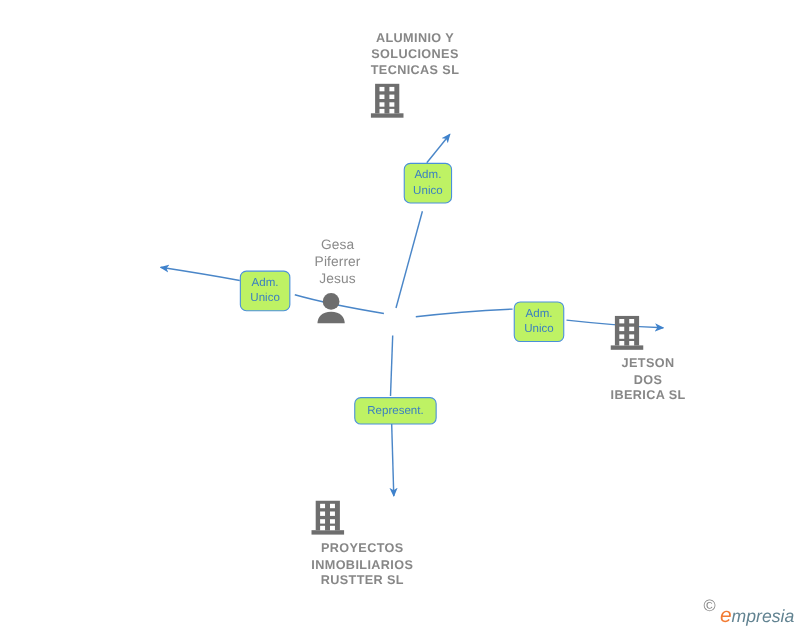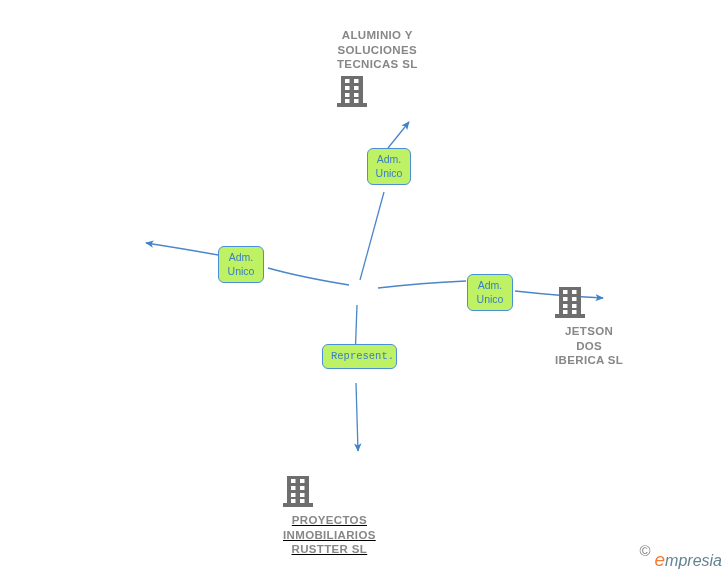--- a/index.html
+++ b/index.html
@@ -145,20 +145,31 @@
         <rect x="17" y="10" width="4.5" height="4" fill="#ffffff"></rect>
         <rect x="8" y="17" width="4.5" height="4" fill="#ffffff"></rect>
         <rect x="17" y="17" width="4.5" height="4" fill="#ffffff"></rect>
         <rect x="8" y="23" width="4.5" height="4" fill="#ffffff"></rect>
         <rect x="17" y="23" width="4.5" height="4" fill="#ffffff"></rect>
       </svg>
     </div>
   </div>
 
 
+  <div class="node label-above" style="left:361px; top:215px;">
+    <div class="node-label person">Gesa
+Piferrer
+Jesus</div>
+    <div class="node-icon">
+      <svg width="30" height="28" viewBox="0 0 30 28" aria-hidden="true">
+        <circle cx="15" cy="8" r="7.6" fill="#6e6e6e"></circle>
+        <path d="M 15 17.3 C 6.6 17.3 2.6 22.2 2.6 28 L 27.4 28 C 27.4 22.2 23.4 17.3 15 17.3 Z" fill="#6e6e6e"></path>
+      </svg>
+    </div>
+  </div>
 
   <div class="node label-below" style="left:630px; top:287px;">
     <div class="node-icon">
       <svg width="30" height="32" viewBox="0 0 30 32" aria-hidden="true">
         <rect x="4" y="0" width="22" height="27" fill="#6e6e6e"></rect>
         <rect x="0" y="27" width="30" height="4" fill="#6e6e6e"></rect>
         <rect x="8" y="3" width="4.5" height="4" fill="#ffffff"></rect>
         <rect x="17" y="3" width="4.5" height="4" fill="#ffffff"></rect>
         <rect x="8" y="10" width="4.5" height="4" fill="#ffffff"></rect>
         <rect x="17" y="10" width="4.5" height="4" fill="#ffffff"></rect>
@@ -166,21 +177,21 @@
         <rect x="17" y="17" width="4.5" height="4" fill="#ffffff"></rect>
         <rect x="8" y="23" width="4.5" height="4" fill="#ffffff"></rect>
         <rect x="17" y="23" width="4.5" height="4" fill="#ffffff"></rect>
       </svg>
     </div>
     <div class="node-label">JETSON
 DOS
 IBERICA SL</div>
   </div>
 
-  <div class="node label-below" style="left:358px; top:476px;text-decoration:underline;">
+  <div class="node label-below" style="left:358px; top:455px;">
     <div class="node-icon">
       <svg width="30" height="32" viewBox="0 0 30 32" aria-hidden="true">
         <rect x="4" y="0" width="22" height="27" fill="#6e6e6e"></rect>
         <rect x="0" y="27" width="30" height="4" fill="#6e6e6e"></rect>
         <rect x="8" y="3" width="4.5" height="4" fill="#ffffff"></rect>
         <rect x="17" y="3" width="4.5" height="4" fill="#ffffff"></rect>
         <rect x="8" y="10" width="4.5" height="4" fill="#ffffff"></rect>
         <rect x="17" y="10" width="4.5" height="4" fill="#ffffff"></rect>
         <rect x="8" y="17" width="4.5" height="4" fill="#ffffff"></rect>
         <rect x="17" y="17" width="4.5" height="4" fill="#ffffff"></rect>
@@ -195,20 +206,20 @@
 
   <div class="relation-chip" style="left:367px; top:148px; width:44px;">Adm.
 Unico</div>
 
   <div class="relation-chip" style="left:218px; top:246px; width:46px;">Adm.
 Unico</div>
 
   <div class="relation-chip" style="left:467px; top:274px; width:46px;">Adm.
 Unico</div>
 
-  <div class="relation-chip single-line" style="left:322px; top:344px; width:75px;font-family:Liberation Mono, monospace;">Represent.</div>
+  <div class="relation-chip single-line" style="left:322px; top:361px; width:75px;">Represent.</div>
 
   <div id="watermark">
     <span class="copy-mark">©</span>
     <span class="brand"><span class="brand-initial">e</span><span>mpresia</span></span>
   </div>
 
 </div>
 
 </body></html>

